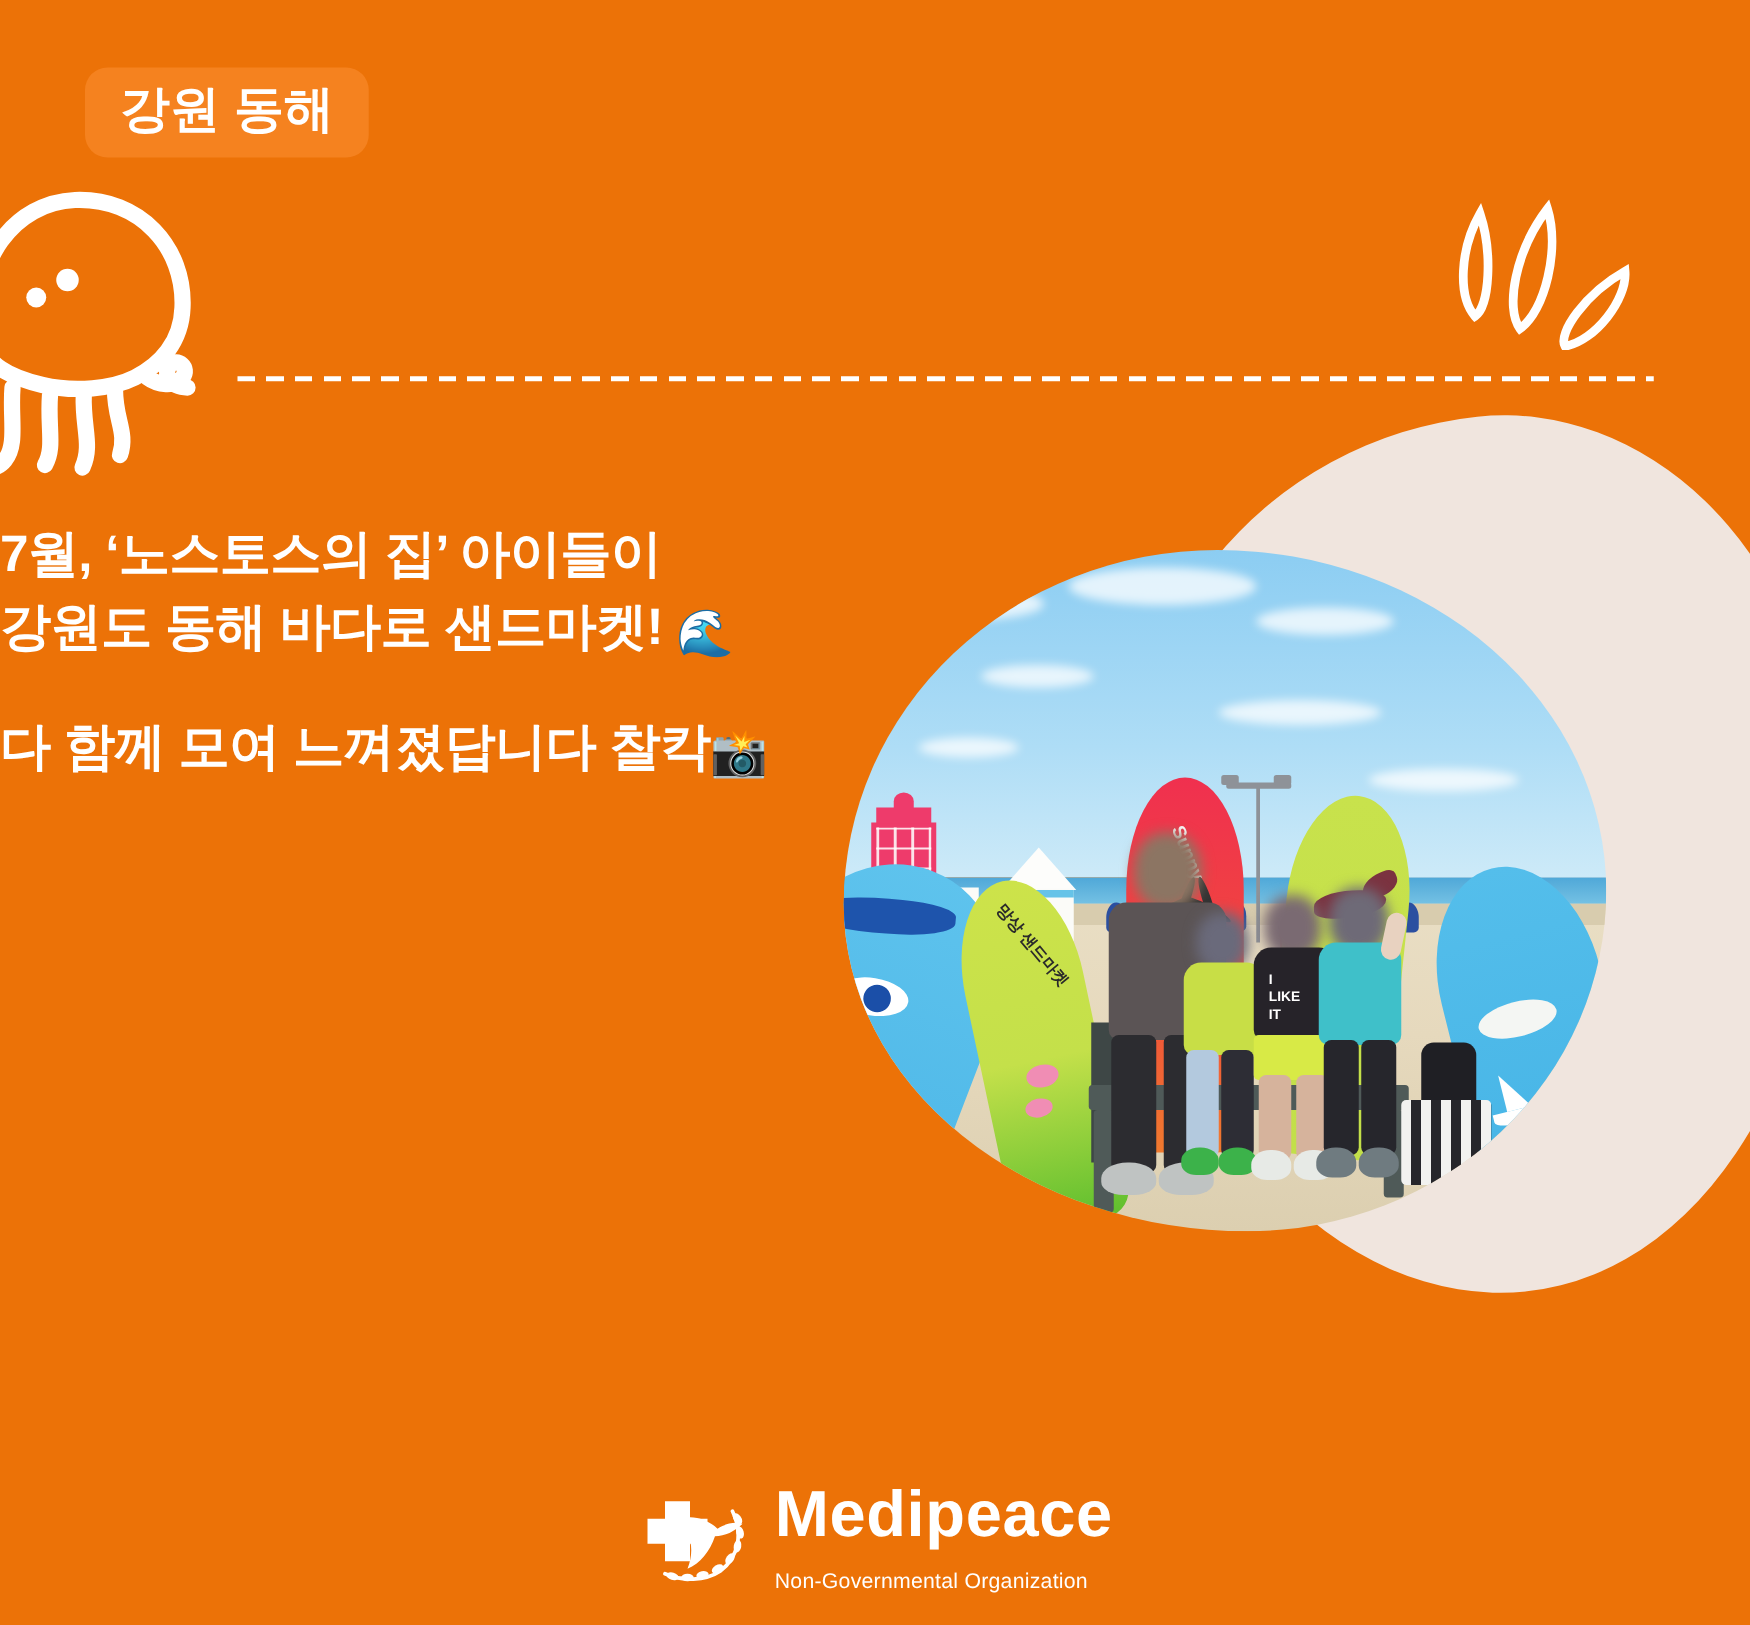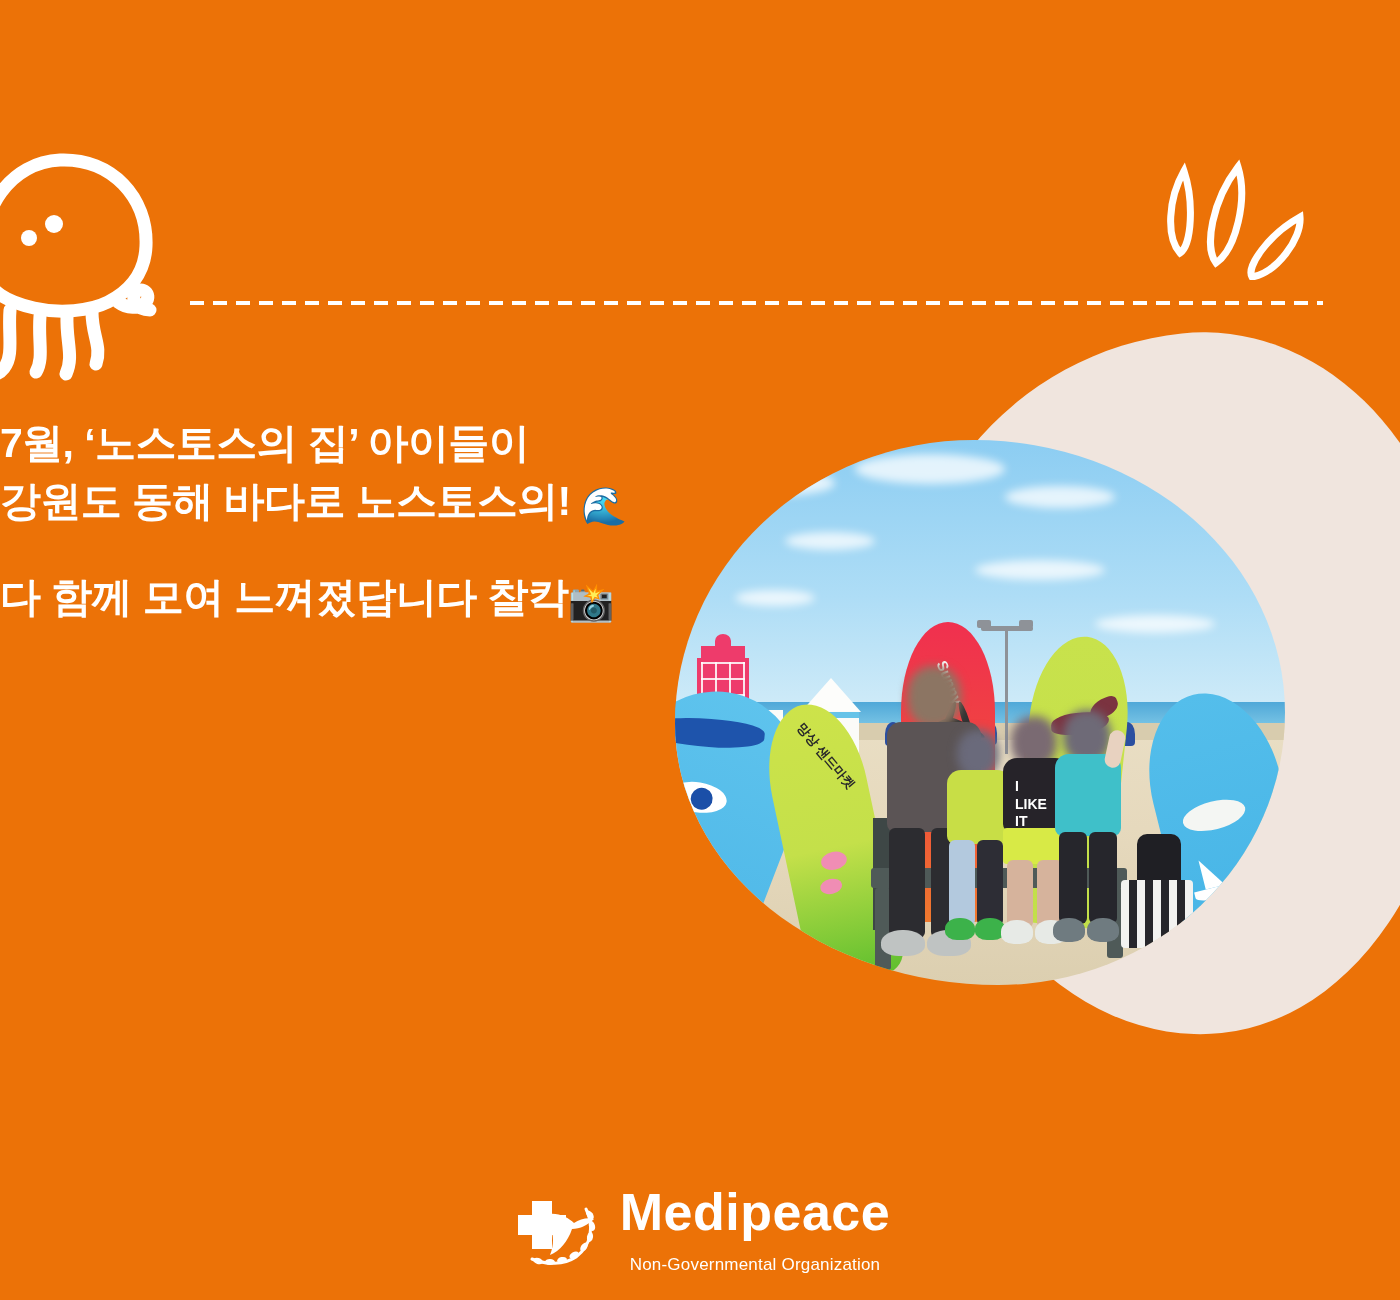--- a/index.html
+++ b/index.html
@@ -133,29 +133,32 @@
   #copy .line { white-space: nowrap; }
   .emoji { font-size: 37px; vertical-align: -4px; }
 
   
   #logo {
     position: absolute;
     left: 0; top: 1186px; width: 1400px;
     display: flex; align-items: center; justify-content: center; gap: 14px;
   }
   #logo-mark { position: relative; width: 96px; height: 80px; }
-  #logo-words { display: flex; flex-direction: column; align-items: center; }
+  #logo-words { display: flex; flex-direction: column; align-items: flex-start; }
   #logo-title { color:#FFFFFF; font-size:52px; font-weight:700; letter-spacing:0.5px; line-height:1; }
   #logo-sub { color:#FFFFFF; font-size:17px; letter-spacing:0.2px; margin-top:17px; }
 </style>
 </head>
 <body>
 
 <div id="card">
 
+  <div id="region-badge">
+    <span>강원 동해</span>
+  </div>
 
   <div id="jellyfish">
     <svg width="220" height="245" viewBox="0 0 220 245" fill="none" stroke="#FFFFFF" stroke-width="13" stroke-linecap="round" stroke-linejoin="round">
       <path d="M2 120 C -6 58 30 12 78 10 C 130 8 166 48 164 96 C 163 124 146 142 126 152
                C 108 161 78 164 52 158 C 26 152 6 142 2 120 Z"></path>
       <circle cx="47" cy="88" r="8" fill="#FFFFFF" stroke="none"></circle>
       <circle cx="72" cy="74" r="9" fill="#FFFFFF" stroke="none"></circle>
       <path d="M28 160 C 26 184 32 206 22 218 C 14 228 4 224 6 214"></path>
       <path d="M58 166 C 56 192 62 208 54 222"></path>
       <path d="M85 166 C 84 192 92 206 84 224"></path>
@@ -296,21 +299,21 @@
         <div class="torso" style="left:272px; top:330px; width:64px; height:74px; background:#C8DE46;"></div>
         <div class="leg" style="left:274px; top:400px; width:26px; height:86px; background:#B3C9DE;"></div>
         <div class="leg" style="left:302px; top:400px; width:26px; height:86px; background:#2D2D35;"></div>
         <div class="shoe" style="left:270px; top:478px; width:30px; height:22px; background:#3CB24A;"></div>
         <div class="shoe" style="left:300px; top:478px; width:30px; height:22px; background:#3CB24A;"></div>
       </div>
 
       <div class="person">
         <div class="head-blur" style="left:336px; top:276px; width:46px; height:52px; background:#7A6A72;"></div>
         <div class="torso" style="left:328px; top:318px; width:66px; height:74px; background:#262329;"></div>
-        <div style="position:absolute; left:340px; top:338px; color:#fff; font-size:14px; font-weight:700;
+        <div style="position:absolute; left:340px; top:338px; color:#fff; font-size:11px; font-weight:700;
                     line-height:1.25;">I LIKE IT</div>
         <div style="position:absolute; left:328px; top:388px; width:66px; height:36px; background:#D8EA46;
                     border-radius:4px;"></div>
         <div class="leg" style="left:332px; top:420px; width:26px; height:68px; background:#D6B39C;"></div>
         <div class="leg" style="left:362px; top:420px; width:26px; height:68px; background:#D6B39C;"></div>
         <div class="shoe" style="left:326px; top:480px; width:32px; height:24px; background:#E7EAE6;"></div>
         <div class="shoe" style="left:360px; top:480px; width:32px; height:24px; background:#E7EAE6;"></div>
       </div>
 
       <div class="person">
@@ -327,21 +330,21 @@
       <div class="bag" style="left:462px; top:394px; width:44px; height:62px; background:#1F1F24; border-radius:10px;"></div>
       <div class="bag" style="left:446px; top:440px; width:72px; height:68px;
            background:repeating-linear-gradient(90deg,#F2F2F0 0 8px,#26262B 8px 16px); border-radius:4px;"></div>
     </div>
   </div>
 
   <div id="copy">
     <div class="para">
       <div class="line">7월, ‘노스토스의 집’ 아이들이</div>
       <div class="line">
-        <span>강원도 동해 바다로 노스토스의!</span>
+        <span>강원도 동해 바다로 샌드마켓!</span>
         <span class="emoji">🌊</span>
       </div>
     </div>
 
     <div class="para">
       <div class="line">
         <span>다 함께 모여 느껴졌답니다 찰칵</span><span class="emoji">📸</span>
       </div>
     </div>
 

